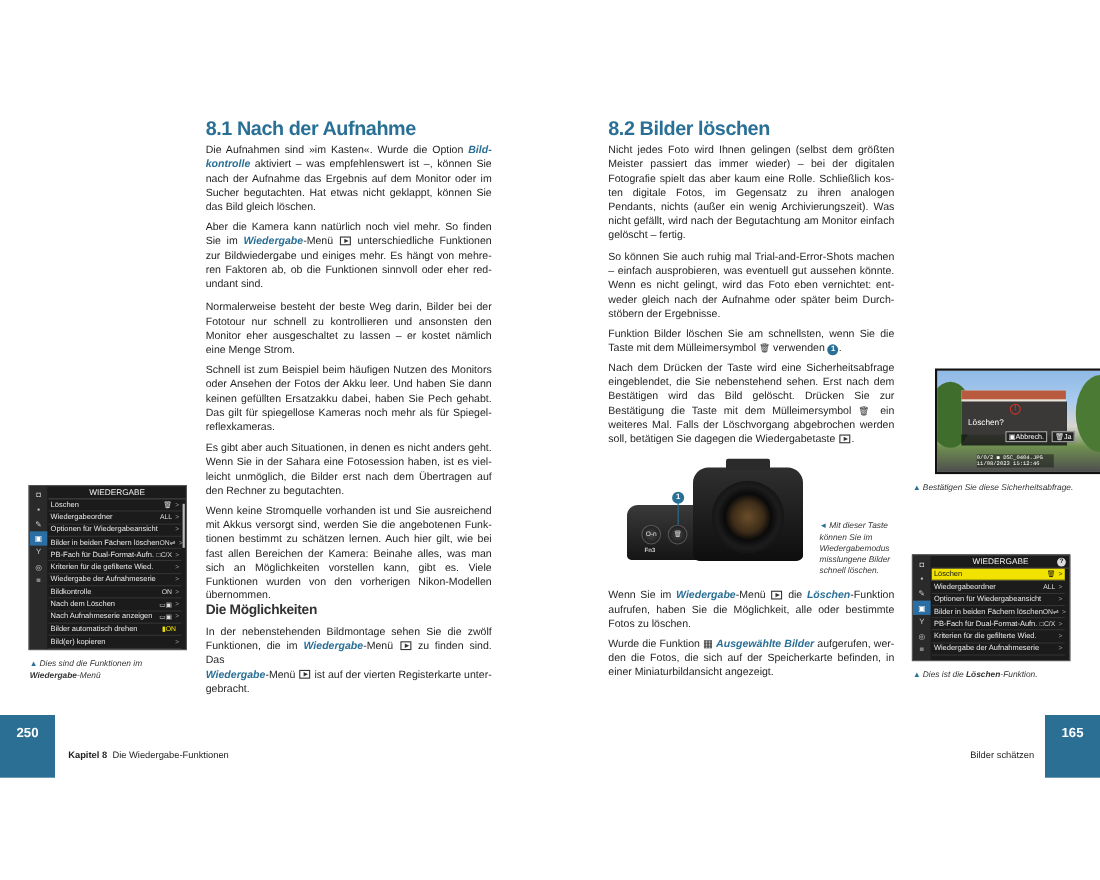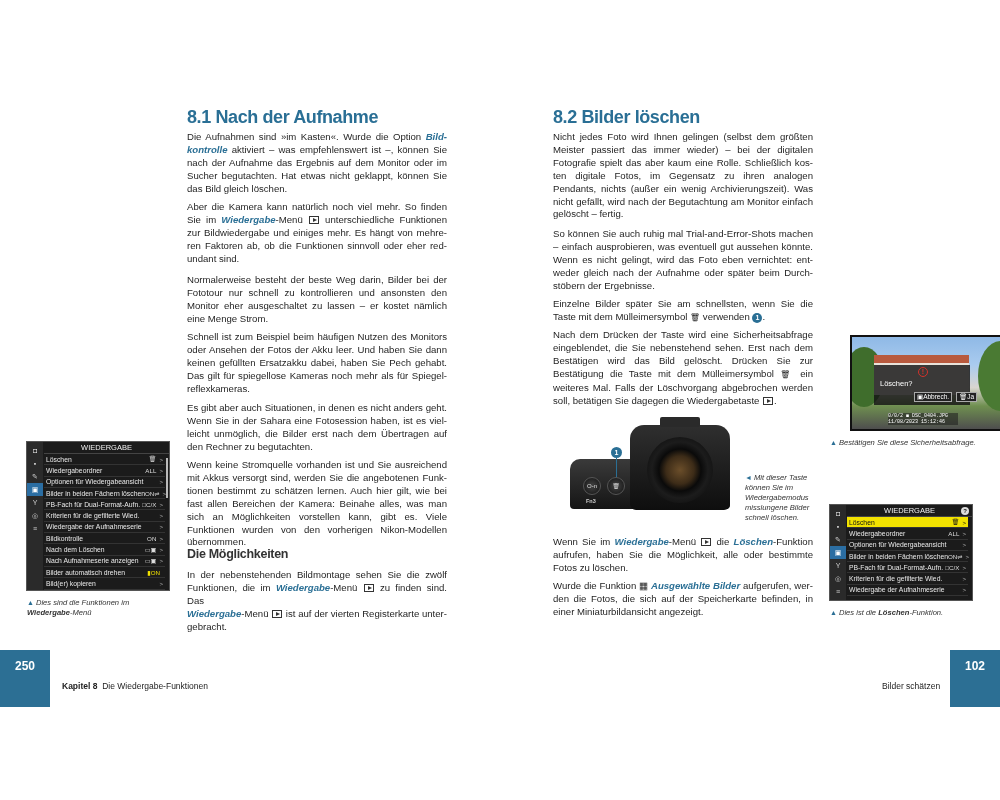--- a/index.html
+++ b/index.html
@@ -278,21 +278,21 @@
 </div>
 
 <div>
 
   <h1 class="heading" style="left:553px; top:107px;">8.2 Bilder löschen</h1>
 
   <p class="para" style="left:553px; top:131px; width:260px;">Nicht jedes Foto wird Ihnen gelingen (selbst dem größ­ten Meister passiert das immer wieder) – bei der digitalen Fotografie spielt das aber kaum eine Rolle. Schließlich kos­ten digitale Fotos, im Gegensatz zu ihren analogen Pendants, nichts (außer ein wenig Archivierungszeit). Was nicht gefällt, wird nach der Begutachtung am Monitor einfach gelöscht – fertig.</p>
   <p class="para" style="left:553px; top:228px; width:260px;">So können Sie auch ruhig mal Trial-and-Error-Shots machen – einfach ausprobieren, was eventuell gut aussehen könnte. Wenn es nicht gelingt, wird das Foto eben vernichtet: ent­weder gleich nach der Aufnahme oder später beim Durch­stöbern der Ergebnisse.</p>
 
   <p class="para" style="left:553px; top:298px; width:260px;">
-    <span>Einzelne Bilder später Sie am schnellsten, wenn Sie die Taste mit dem Mülleimersymbol </span><span style="font-size:8px;">🗑</span><span> verwenden </span><span class="numbadge">1</span><span>.</span>
+    <span>Funktion Bilder löschen Sie am schnellsten, wenn Sie die Taste mit dem Mülleimersymbol </span><span style="font-size:8px;">🗑</span><span> verwenden </span><span class="numbadge">1</span><span>.</span>
   </p>
 
   <p class="para" style="left:553px; top:329px; width:260px;">
     <span>Nach dem Drücken der Taste wird eine Sicherheitsabfrage ein­geblendet, die Sie nebenstehend sehen. Erst nach dem Bestä­tigen wird das Bild gelöscht. Drücken Sie zur Bestätigung die Taste mit dem Mülleimersymbol </span><span style="font-size:8px;">🗑</span><span> ein weiteres Mal. Falls der Löschvorgang abgebrochen werden soll, betätigen Sie dage­gen die Wiedergabetaste </span><span class="pbicon"></span><span>.</span>
   </p>
 
   <div class="camera">
     <div class="cam-body"></div>
     <div class="cam-hump"></div>
     <div class="cam-shoe"></div>
@@ -396,14 +396,14 @@
             <span class="ch">&gt;</span>
           </span>
         </div>
     </div>
   </div>
   <p class="caption" style="left:830px; top:608px; width:160px;">
     <span class="tri">▲</span><span>Dies ist die </span><b>Löschen</b><span>-Funktion.</span>
   </p>
 
   <div class="footer-text" style="left:882px;">Bilder schätzen</div>
-  <div class="pg-box" style="left:950px;">102</div>
+  <div class="pg-box" style="left:950px;">165</div>
 </div>
 
 </body></html>

